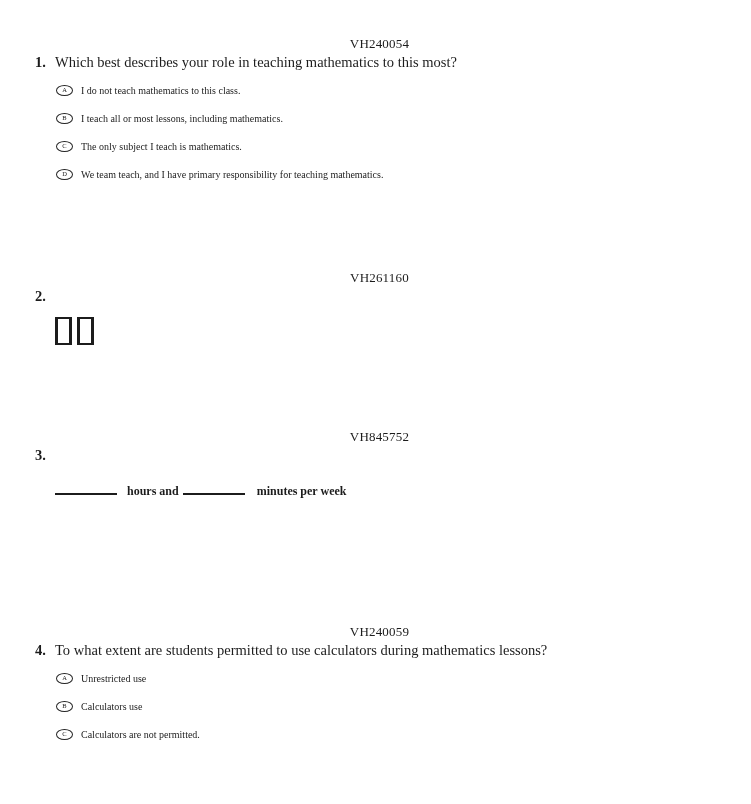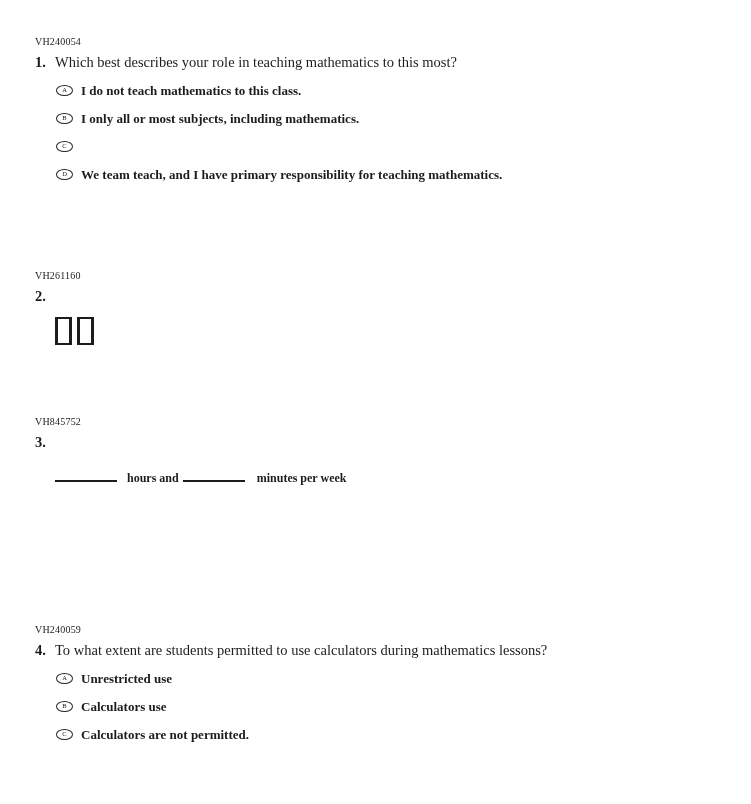--- a/index.html
+++ b/index.html
@@ -15,25 +15,25 @@
     position: relative;
     overflow: hidden;
   }
   .question {
     position: absolute;
     left: 35px;
     right: 27px;
   }
   .q1 { top: 36px; }
   .q2 { top: 270px; }
-  .q3 { top: 416px; }
+  .q3 { top: 429px; }
   .q4 { top: 624px; }
   .code {
-    text-align: left;
-    font-size: 10px;
+    text-align: center;
+    font-size: 13px;
     letter-spacing: 0.2px;
     color: #1c1c1c;
     height: 10px;
   }
   .q-row {
     display: flex;
     margin-top: 7px;
     font-size: 14.5px;
     line-height: 18px;
   }
@@ -63,23 +63,22 @@
     display: flex;
     align-items: center;
     justify-content: center;
     font-size: 6.5px;
     line-height: 1;
     flex: none;
     cursor: pointer;
   }
   .option-label {
     margin-left: 8px;
-    font-size: 13px;
+    font-size: 10px;
     white-space: nowrap;
-    font-weight: bold;
   }
   .digit-boxes {
     margin-left: 20px;
     margin-top: 12px;
     display: flex;
     gap: 5px;
   }
   .digit-box {
     width: 11px;
     height: 24px;
@@ -118,26 +117,27 @@
     <div class="option">
       <span class="bubble">
           <span>A</span>
         </span>
       <span class="option-label">I do not teach mathematics to this class.</span>
     </div>
     <div class="option">
       <span class="bubble">
           <span>B</span>
         </span>
-      <span class="option-label">I only all or most subjects, including mathematics.</span>
+      <span class="option-label">I teach all or most lessons, including mathematics.</span>
     </div>
     <div class="option">
       <span class="bubble">
           <span>C</span>
         </span>
+      <span class="option-label">The only subject I teach is mathematics.</span>
     </div>
     <div class="option">
       <span class="bubble">
           <span>D</span>
         </span>
       <span class="option-label">We team teach, and I have primary responsibility for teaching mathematics.</span>
     </div>
   </div>
 </section>
 

